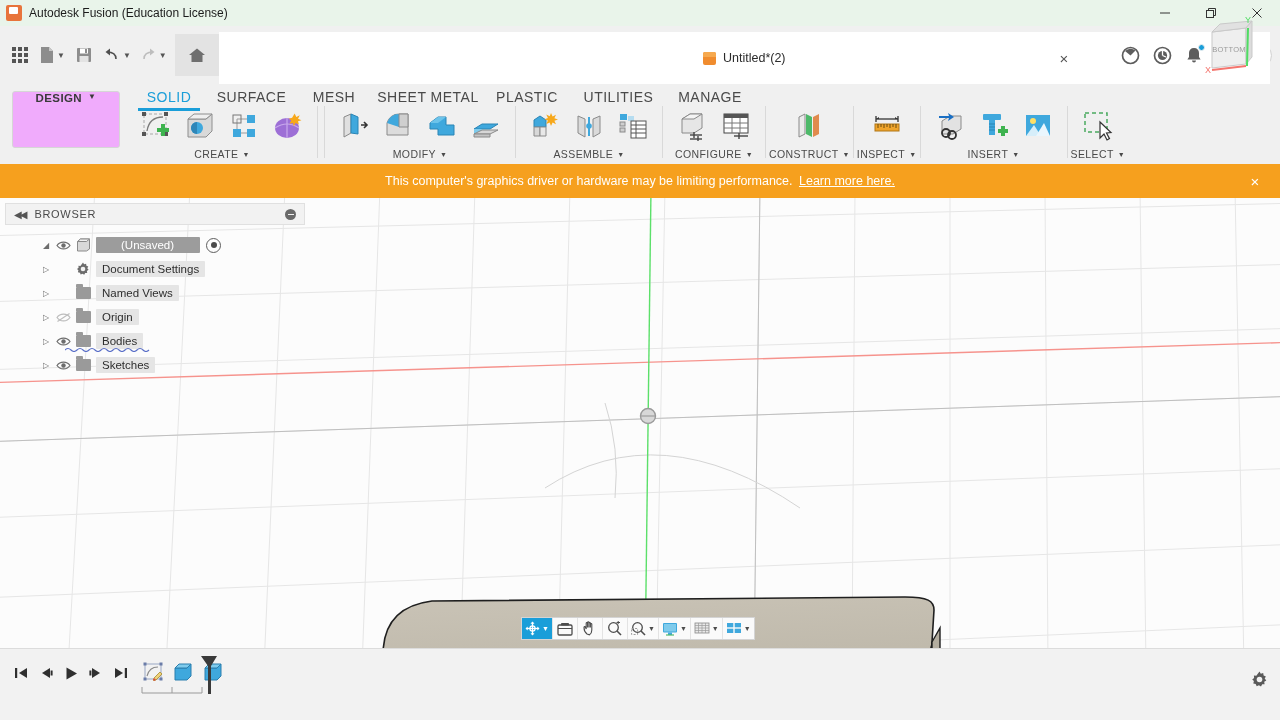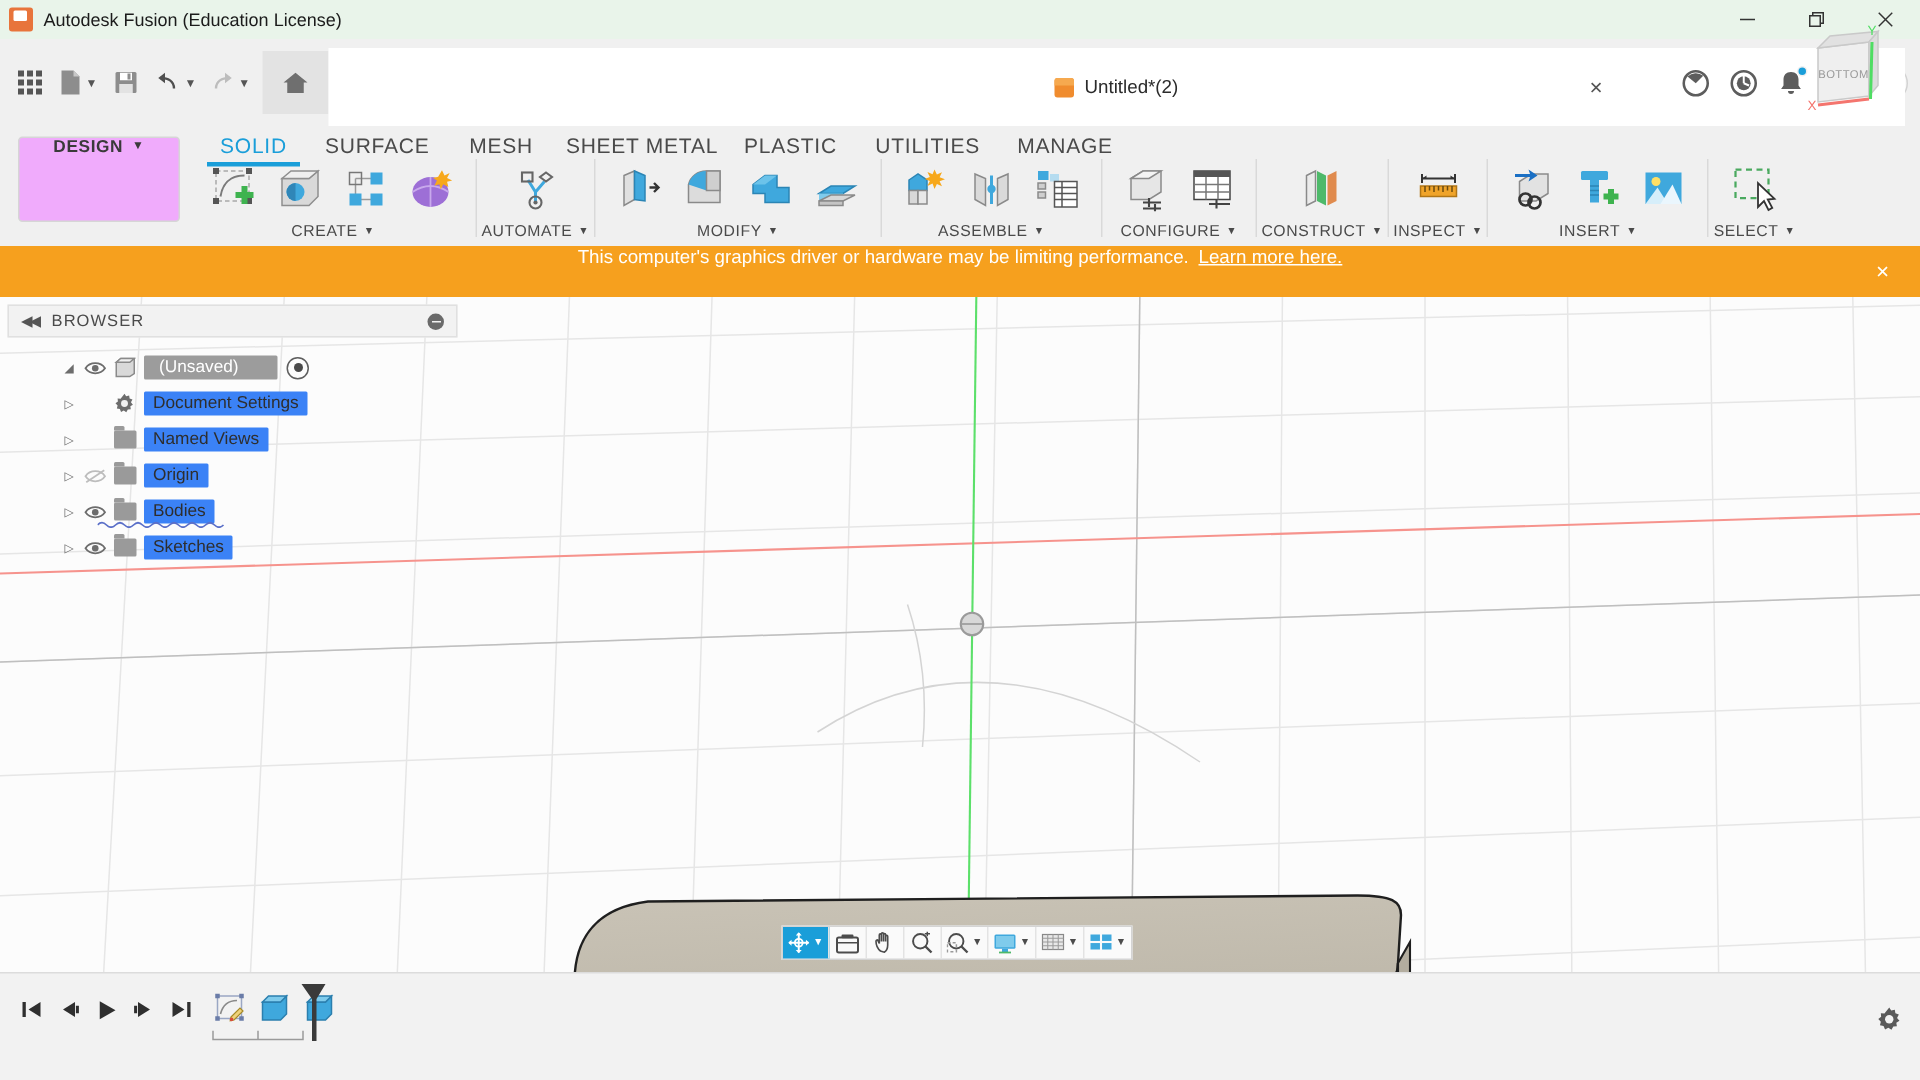--- a/index.html
+++ b/index.html
@@ -133,21 +133,21 @@
     font-size: 10.5px; color: #4a4a4a; letter-spacing: .4px;
     height: 16px; display: flex; align-items: center; white-space: nowrap;
   }
   .panel-label .pc { font-size: 7px; margin-left: 4px; }
   .panel-sep { width: 1px; background: #d9d9d9; height: 52px; align-self: flex-start; margin: 0 3px; }
 
   
   .banner {
     position: absolute; top: 164px; left: 0; width: 1280px; height: 34px;
     background: #f6a01e;
-    display: flex; justify-content: center;
+    display: flex; align-items: center; justify-content: center;
   }
   .banner-text { font-size: 12.5px; color: #fff; }
   .banner-link { color: #fff; text-decoration: underline; margin-left: 3px; }
   .banner-close {
     position: absolute; right: 10px; top: 0; height: 34px; width: 30px;
     display: flex; align-items: center; justify-content: center;
     color: #fff; font-size: 15px;
   }
 
   
@@ -171,22 +171,22 @@
             background: #6a6a6a; position: relative; }
   .br-dot::after { content:""; position:absolute; left:2.5px; top:5px; width:6px; height:1.5px; background:#f2f2f2; }
 
   .tree { margin-top: 8px; font-size: 11.5px; color: #2e2e2e; }
   .trow { display: flex; align-items: center; height: 24px; }
   .trow .arrow {
     width: 14px; text-align: center; color: #6d6d6d; font-size: 8px; flex: none;
   }
   .trow .eye { width: 20px; display: flex; align-items: center; justify-content: center; flex: none; }
   .trow .ticon { width: 20px; display: flex; align-items: center; justify-content: center; flex: none; margin-right: 3px; }
-  .trow .tlabel { padding: 2px 6px; background: #3b82f6; border-radius: 1px; white-space: nowrap; }
-  .trow.root .tlabel { background: #9c9c9c; color: #fff; padding: 2px 26px 2px 10px; }
+  .trow .tlabel { padding: 2px 6px; background: #e5e5e5; border-radius: 1px; white-space: nowrap; }
+  .trow.root .tlabel { background: #9c9c9c; color: #fff; padding: 2px 26px 2px 25px; }
   .trow .radio {
     width: 15px; height: 15px; border-radius: 50%; border: 1.6px solid #5e5e5e;
     margin-left: 6px; display: flex; align-items: center; justify-content: center; flex: none;
   }
   .trow .radio i { width: 6px; height: 6px; border-radius: 50%; background: #4a4a4a; display:block; }
   .folder {
     width: 15px; height: 12px; background: #9a9a9a; border-radius: 1px; position: relative;
   }
   .folder::before {
     content:""; position:absolute; left:0; top:-3px; width:7px; height:3px;
@@ -432,38 +432,20 @@
           </div>
         </div>
         <div class="panel-label">
           <span>CREATE</span>
           <span class="pc">▼</span>
         </div>
       </div>
 
       <div class="panel-sep"></div>
 
-      <div class="panel">
-        <div class="panel-ic-row">
-          <div class="panel-btn">
-            <svg width="32" height="30" viewBox="0 0 32 30">
-              <path d="M11 9 L16 17 L22 10" fill="none" stroke="#3fa8dd" stroke-width="2"></path>
-              <path d="M16 17 v6" fill="none" stroke="#3fa8dd" stroke-width="2"></path>
-              <rect x="7" y="4" width="7" height="6" fill="none" stroke="#666" stroke-width="1.4"></rect>
-              <path d="M23 4 l4 3 -4 3 -4-3 Z" fill="none" stroke="#666" stroke-width="1.4"></path>
-              <circle cx="16" cy="24" r="4" fill="none" stroke="#666" stroke-width="1.4"></circle>
-              <circle cx="16" cy="24" r="1.4" fill="#666"></circle>
-            </svg>
-          </div>
-        </div>
-        <div class="panel-label">
-          <span>AUTOMATE</span>
-          <span class="pc">▼</span>
-        </div>
-      </div>
 
       <div class="panel-sep"></div>
 
       <div class="panel">
         <div class="panel-ic-row">
           <div class="panel-btn">
             <svg width="32" height="30" viewBox="0 0 32 30">
               <path d="M6 6 L13 3 L13 22 L6 26 Z" fill="#e0e0e0" stroke="#8a8a8a"></path>
               <path d="M13 3 L20 6 L20 23 L13 22 Z" fill="#3fa8dd" stroke="#2b85b5"></path>
               <path d="M23 14 h6 M26 11 l3 3 -3 3" fill="none" stroke="#333" stroke-width="1.6"></path>

